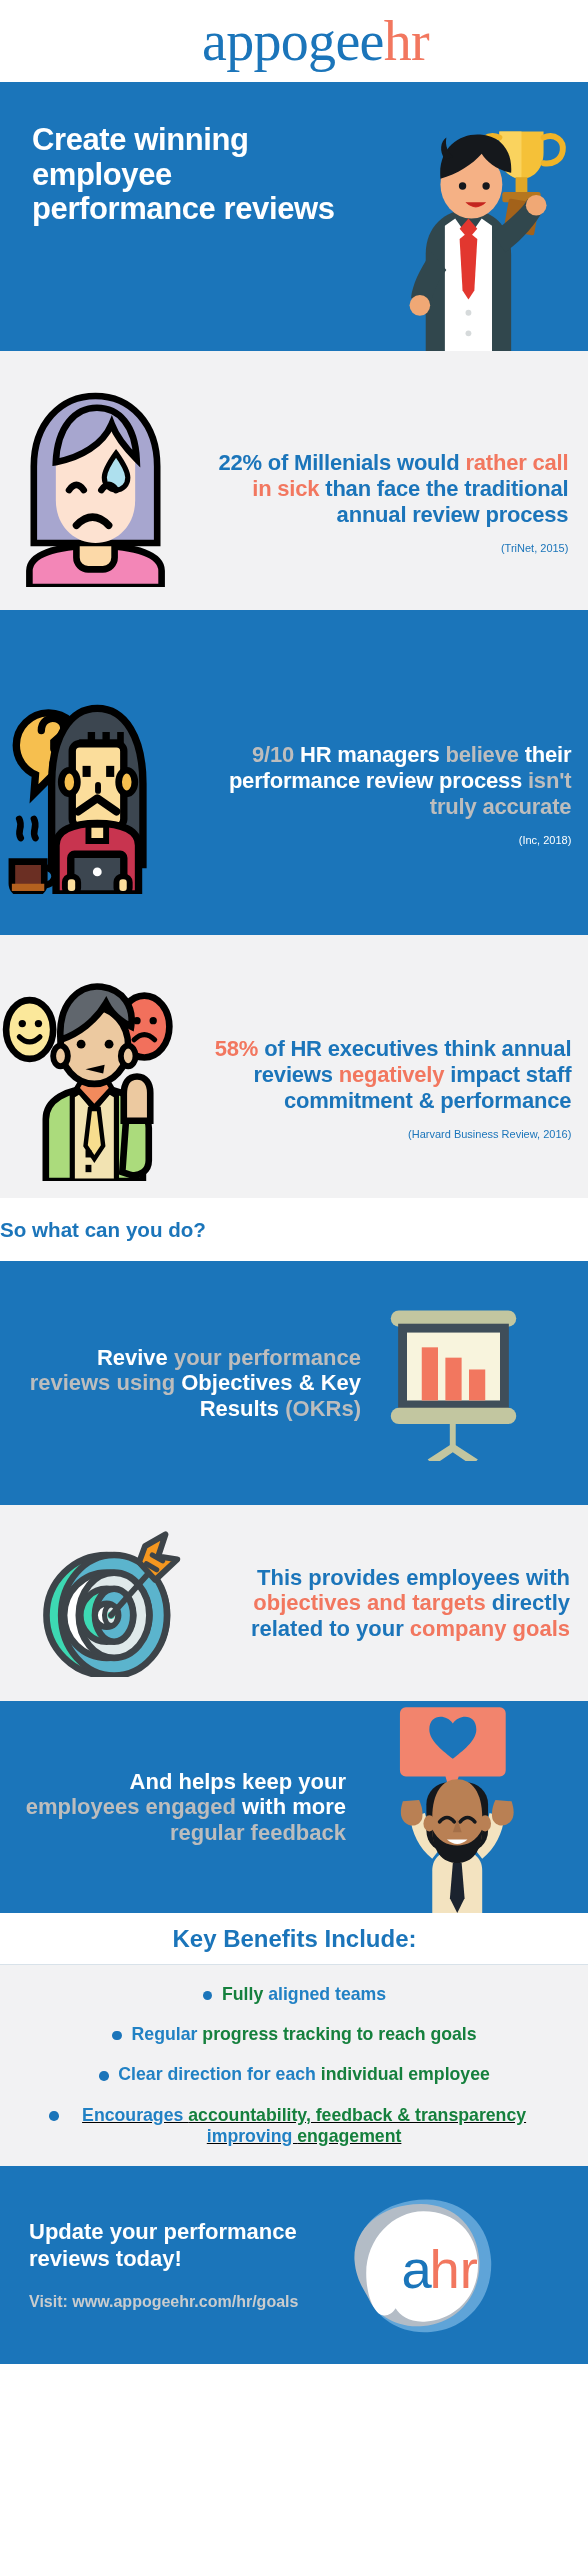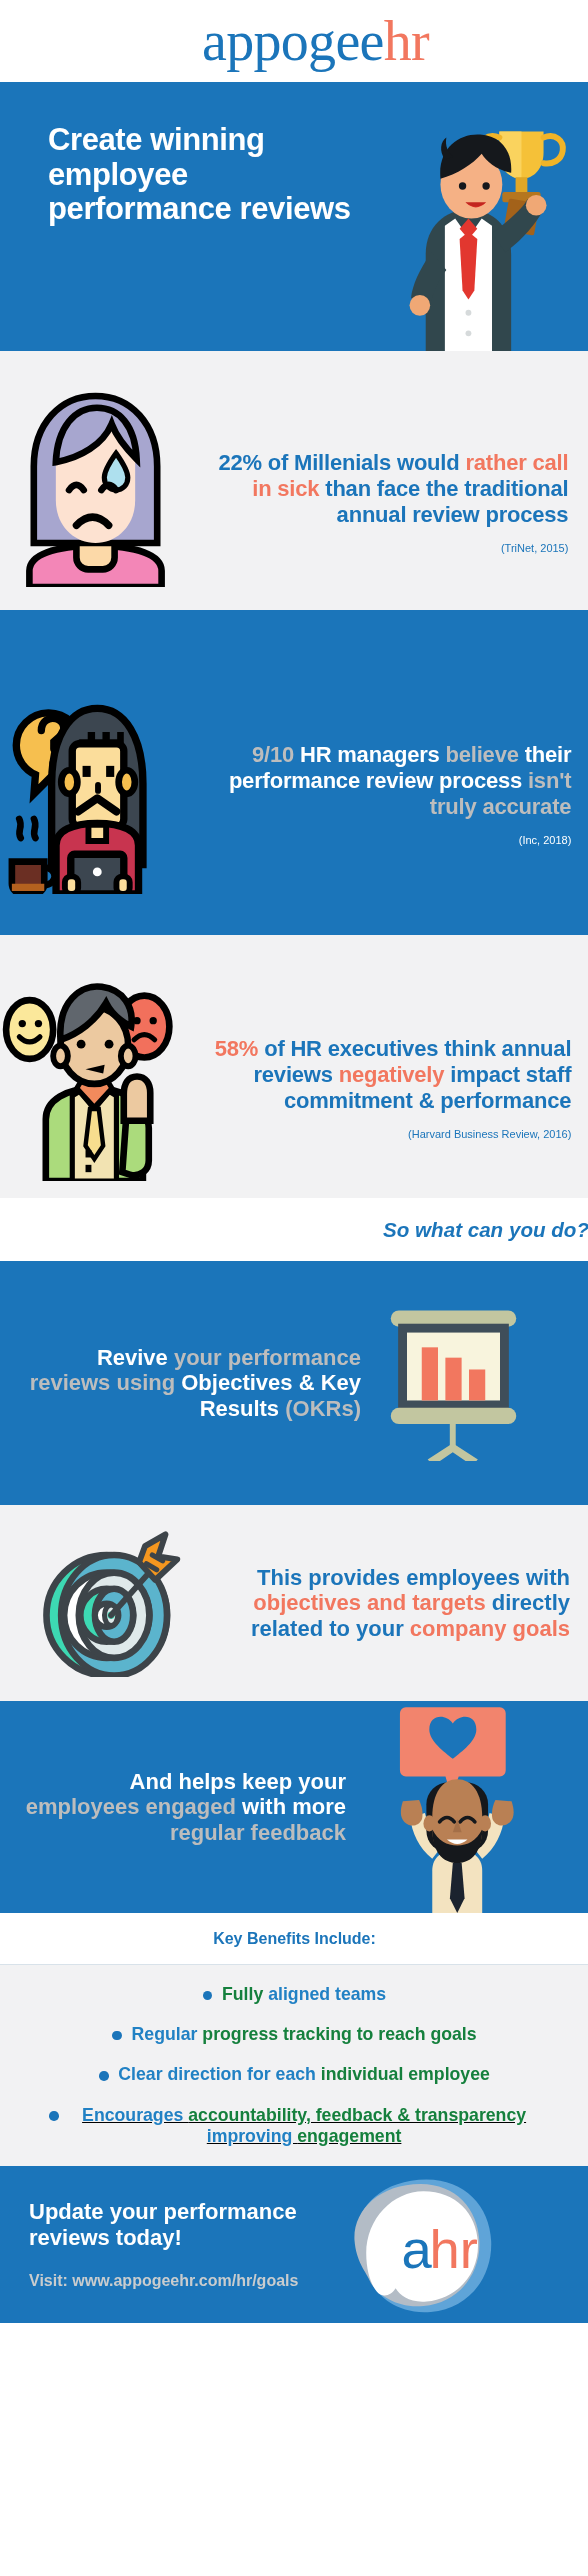--- a/index.html
+++ b/index.html
@@ -26,21 +26,21 @@
     font-size: 56px; font-weight: 400; letter-spacing: -0.7px;
     font-family: Liberation Serif, serif;
     margin-left: 42px;
   }
   .logo-a { color: #1b75ba; }
   .logo-hr { color: #f2775f; }
 
   
   #hero { height: 269px; }
   #hero-title {
-    position: absolute; left: 48px; top: 41px; width: 309px;
+    position: absolute; left: 32px; top: 41px; width: 309px;
     color: #ffffff; font-size: 31px; font-weight: bold; line-height: 1.12;
     letter-spacing: -0.4px;
   }
   #hero-art { position: absolute; right: 13.2px; bottom: 0px; width: 221px; height: 243px; }
 
   
   .stat-row { display: flex; align-items: center; }
   .stat-art { flex: 0 0 auto; display: flex; align-items: flex-end; justify-content: center; }
   .stat-copy { flex: 1 1 auto; padding: 0 17.7px 0 5.9px; text-align: right; }
   .stat-text {
@@ -60,21 +60,21 @@
   
   #stat-millennial { height: 259px; }
   #stat-millennial .stat-copy { padding-right: 20.6px; }
   
   #stat-managers { height: 325px; }
   
   #stat-executives { height: 263px; }
 
   
   #so-what {
-    height: 63px; display: flex; align-items: center; justify-content: flex-end; font-style: italic;
+    height: 63px; display: flex; align-items: center; justify-content: flex-start;
   }
   #so-what-text { color: #1b75ba; font-size: 20.6px; font-weight: bold; }
 
   
   #okr { height: 244px; display: flex; align-items: center; }
   #okr-copy { width: 361px; padding-left: 10.3px; text-align: right; }
   #okr-text { font-size: 22px; font-weight: bold; line-height: 1.16; }
   #okr-art { margin-left: 14.7px; width: 155px; height: 155px; }
 
   
@@ -87,38 +87,38 @@
   #engaged { height: 212px; display: flex; align-items: center; }
   #eng-copy { width: 346px; padding-left: 19px; text-align: right; }
   #eng-text { font-size: 22px; font-weight: bold; line-height: 1.16; }
   #eng-art { width: 213px; height: 213px; margin-left: 4.4px; align-self: flex-end; }
 
   
   #benefits-title-band {
     height: 52px; display: flex; align-items: center; justify-content: center;
     border-bottom: 0.7px solid #d8e2ea;
   }
-  #benefits-title { color: #1b75ba; font-size: 16px; font-weight: bold; }
+  #benefits-title { color: #1b75ba; font-size: 24px; font-weight: bold; }
   #benefits { padding: 19px 29px 19px 29px; }
   .benefit-item {
     display: flex; align-items: flex-start; justify-content: center;
     margin-bottom: 19px;
   }
   .benefit-item:last-child { margin-bottom: 0; text-decoration: underline; }
   .bullet {
     flex: 0 0 auto; width: 9.6px; height: 9.6px; border-radius: 50%;
     background: #1b75ba; margin-top: 6.6px; margin-right: 9.6px;
   }
   .benefit-text {
     font-size: 17.7px; font-weight: bold; line-height: 1.2; text-align: center;
     max-width: 471px;
   }
 
   
-  #footer { height: 157px; display: flex; align-items: center; }
+  #footer { height: 198px; display: flex; align-items: center; }
   #footer-copy { padding-left: 29px; width: 346px; }
   #footer-title {
     color: #ffffff; font-size: 22px; font-weight: bold; line-height: 1.2;
   }
   #footer-visit {
     margin-top: 20.6px; color: #c9ccce; font-size: 16px; font-weight: bold;
   }
   #footer-logo { width: 147px; height: 140px; margin-left: 7.4px; }
 </style>
 </head>

